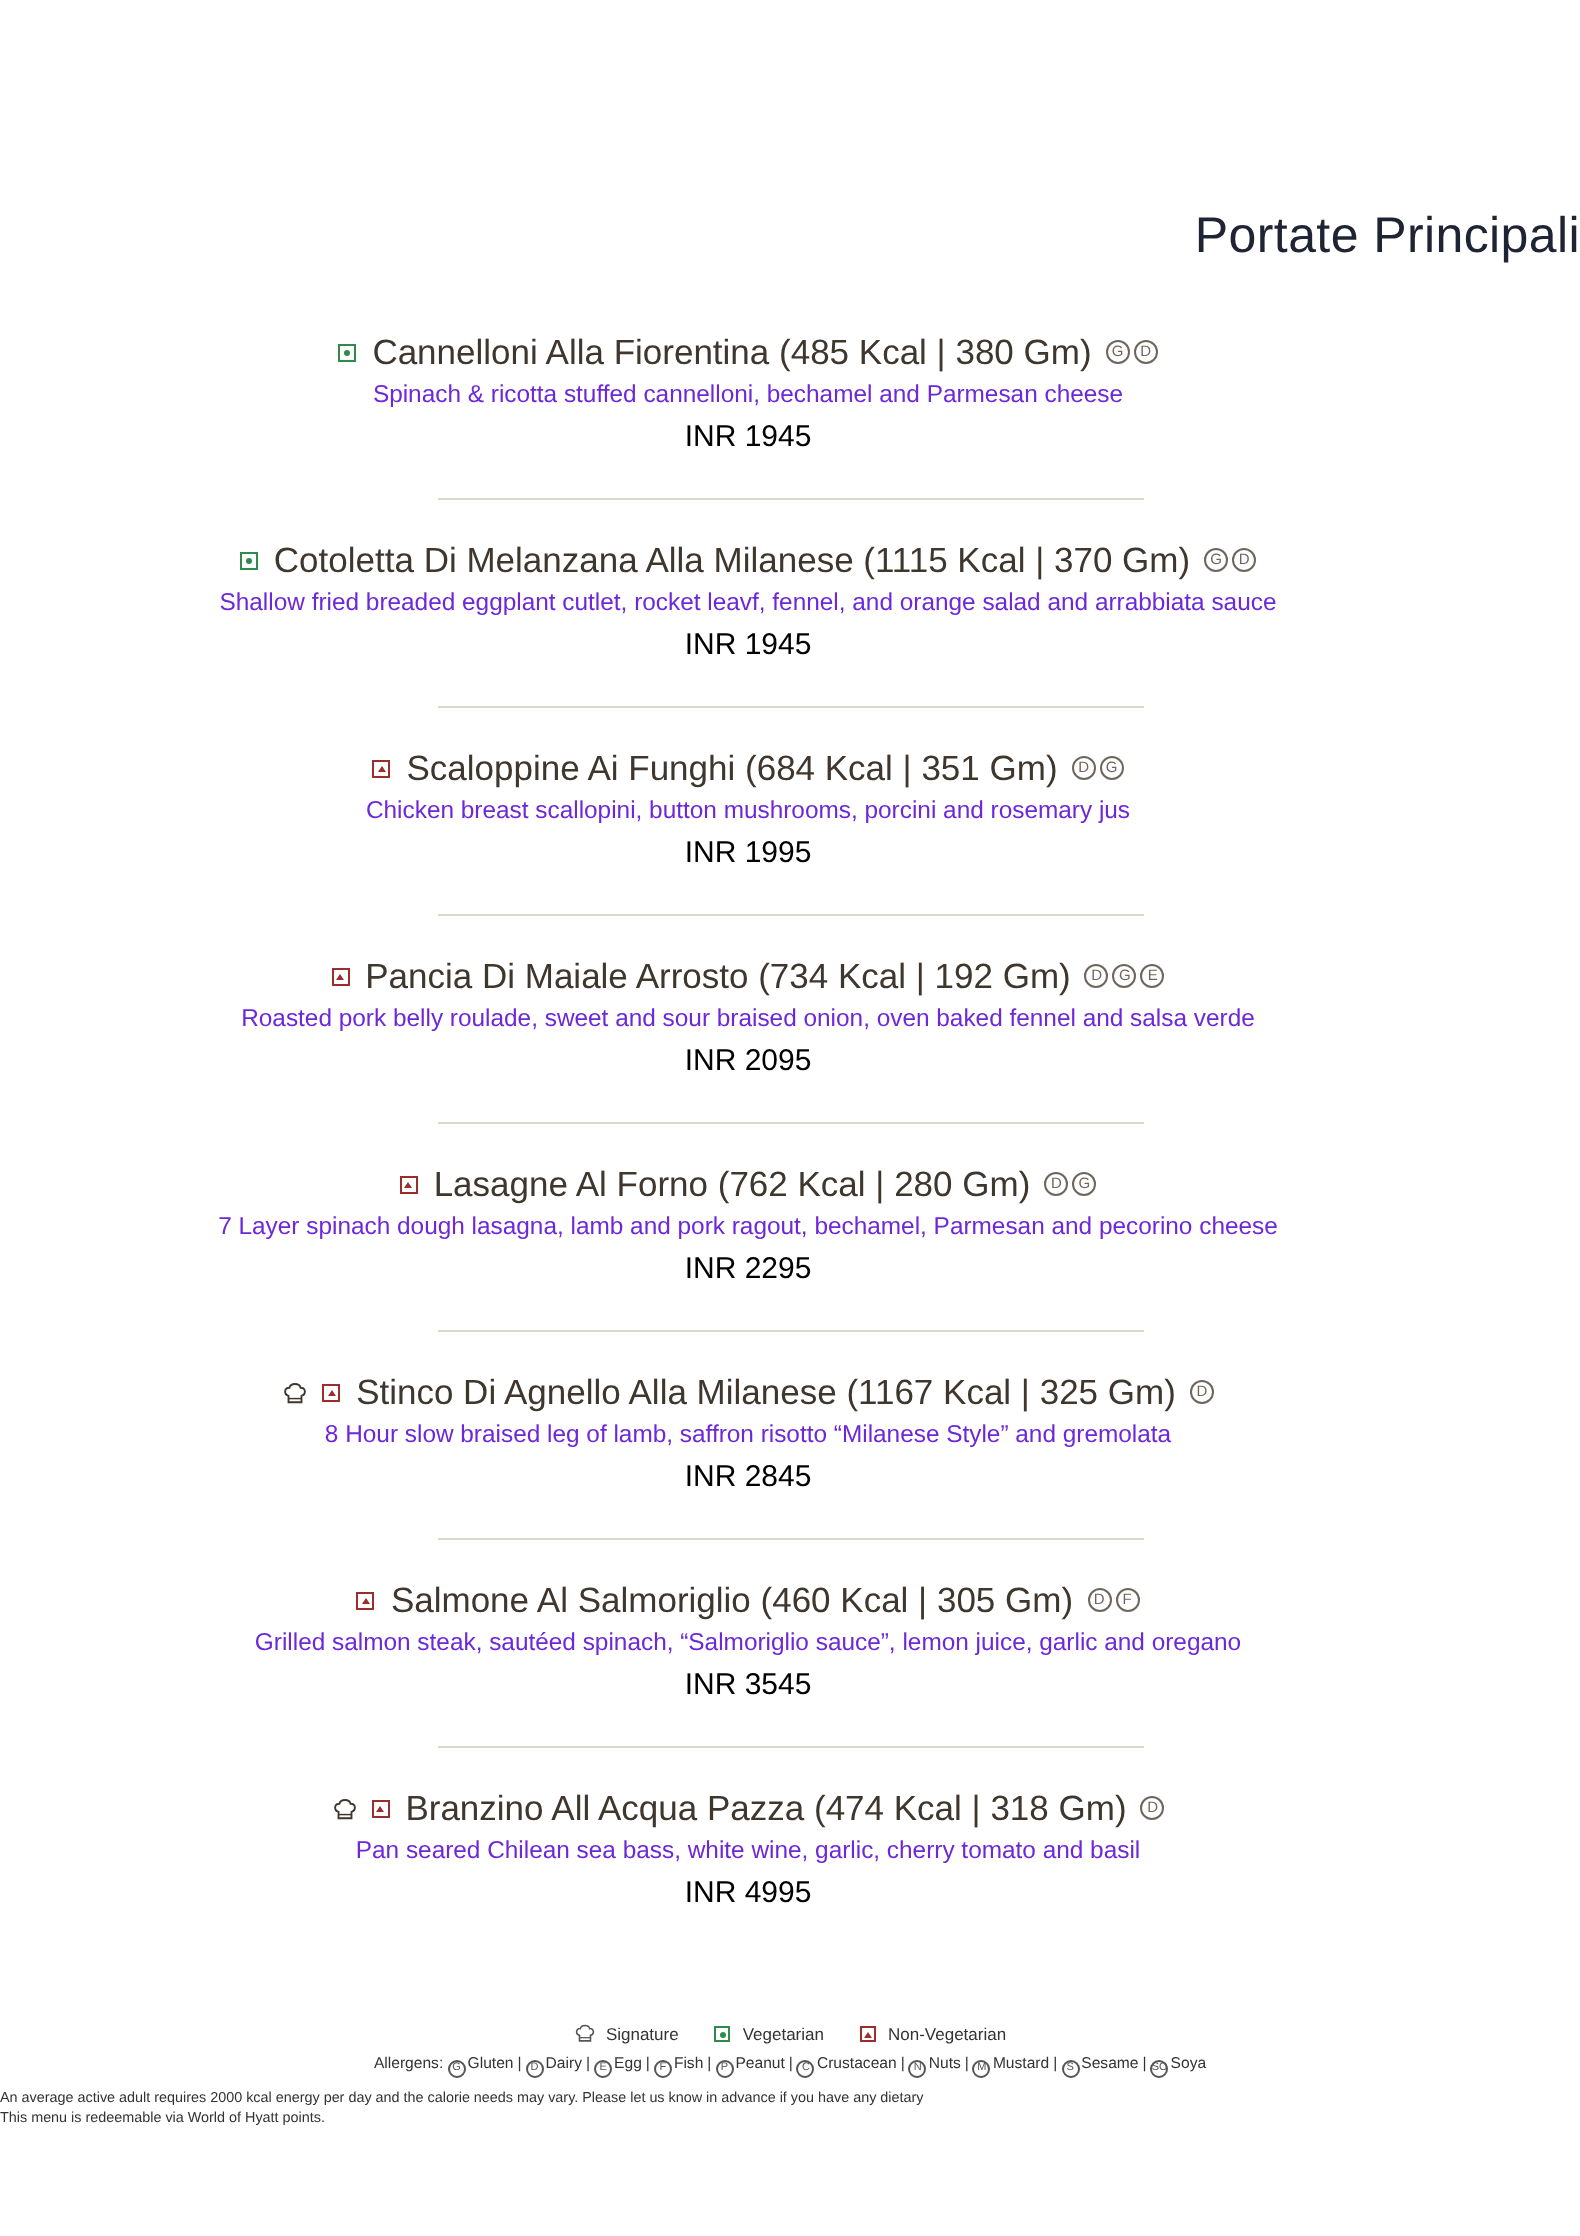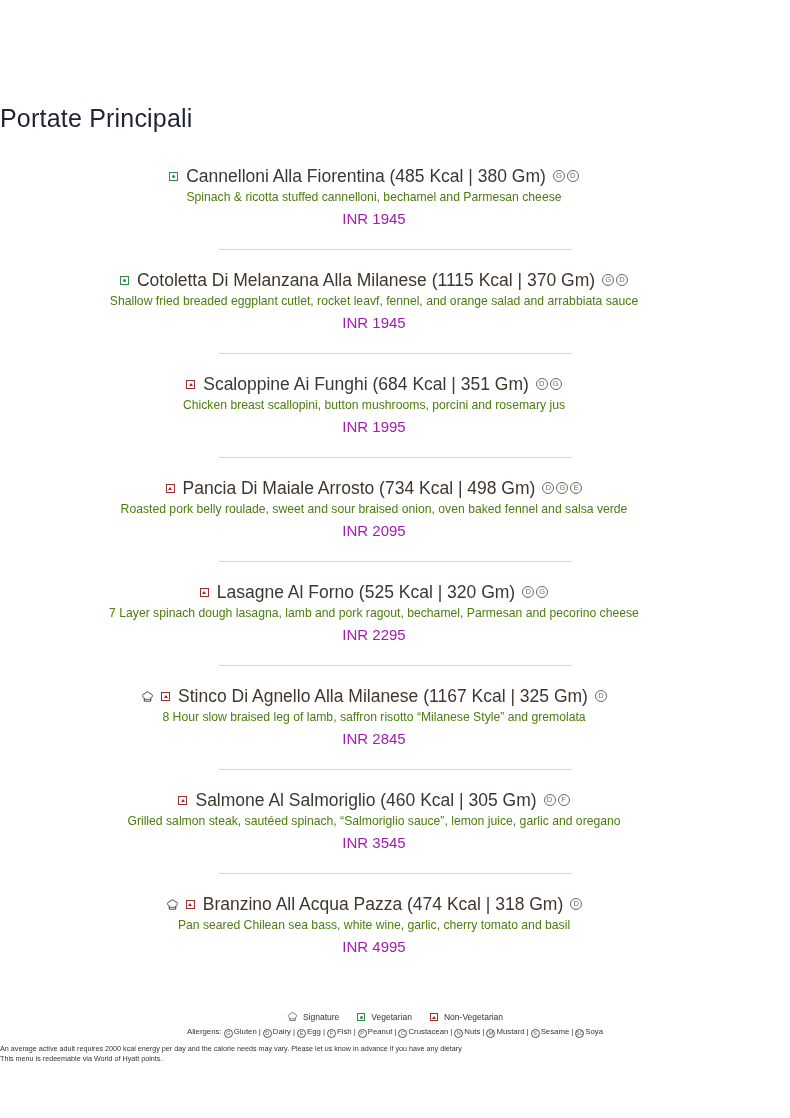--- a/index.html
+++ b/index.html
@@ -3,30 +3,30 @@
 <meta charset="utf-8">
 <style>
   html, body { margin: 0; padding: 0; background: #ffffff; }
   body {
     width: 790px; height: 1118px; position: relative; overflow: hidden;
     font-family: "Liberation Sans", "DejaVu Sans", sans-serif;
     color: #3e342c;
   }
   .page-title {
     position: absolute; top: 104px; left: 0; width: 790px;
-    text-align: left; font-size: 25px; color: #1e2433; letter-spacing: 0.2px;
+    text-align: right; font-size: 25px; color: #1e2433; letter-spacing: 0.2px;
   }
   .menu-list { position: absolute; top: 164px; left: 0; width: 748px; }
   .dish { text-align: center; height: 104px; position: relative; }
   .dish-name-line {
     font-size: 17.5px; color: #3f362d; line-height: 24px; white-space: nowrap;
     display: flex; justify-content: center; align-items: center; gap: 5px;
   }
-  .dish-desc { font-size: 12.2px; color: #4d7c0f; line-height: 18px; margin-top: 0px; white-space: nowrap; }
-  .dish-price { font-size: 15px; color: #a21caf; line-height: 22px; margin-top: 2px; }
+  .dish-desc { font-size: 12.2px; color: #6d28d9; line-height: 18px; margin-top: 0px; white-space: nowrap; }
+  .dish-price { font-size: 15px; color: #000000; line-height: 22px; margin-top: 2px; }
   .divider {
     position: absolute; left: 219px; width: 353px; height: 1px; bottom: 18px;
     background: #ddd8c9;
   }
   .veg-mark, .nonveg-mark {
     display: inline-block; width: 9px; height: 9px; border: 1px solid; position: relative;
     box-sizing: border-box; margin-right: 3px; flex: none;
   }
   .veg-mark { border-color: #2f8a4b; }
   .veg-mark::after {
@@ -108,36 +108,36 @@
         </span>
     </div>
     <div class="dish-desc">Chicken breast scallopini, button mushrooms, porcini and rosemary jus</div>
     <div class="dish-price">INR 1995</div>
     <div class="divider"></div>
   </div>
     <div class="dish">
     <div class="dish-name-line">
 
       <span class="nonveg-mark"></span>
-      <span class="dish-name">Pancia Di Maiale Arrosto (734 Kcal | 498 Gm)</span>
+      <span class="dish-name">Pancia Di Maiale Arrosto (734 Kcal | 192 Gm)</span>
       <span class="allergen-group">
           <span class="allergen">D</span>
           <span class="allergen">G</span>
           <span class="allergen">E</span>
         </span>
     </div>
     <div class="dish-desc">Roasted pork belly roulade, sweet and sour braised onion, oven baked fennel and salsa verde</div>
     <div class="dish-price">INR 2095</div>
     <div class="divider"></div>
   </div>
     <div class="dish">
     <div class="dish-name-line">
 
       <span class="nonveg-mark"></span>
-      <span class="dish-name">Lasagne Al Forno (525 Kcal | 320 Gm)</span>
+      <span class="dish-name">Lasagne Al Forno (762 Kcal | 280 Gm)</span>
       <span class="allergen-group">
           <span class="allergen">D</span>
           <span class="allergen">G</span>
         </span>
     </div>
     <div class="dish-desc">7 Layer spinach dough lasagna, lamb and pork ragout, bechamel, Parmesan and pecorino cheese</div>
     <div class="dish-price">INR 2295</div>
     <div class="divider"></div>
   </div>
     <div class="dish">

